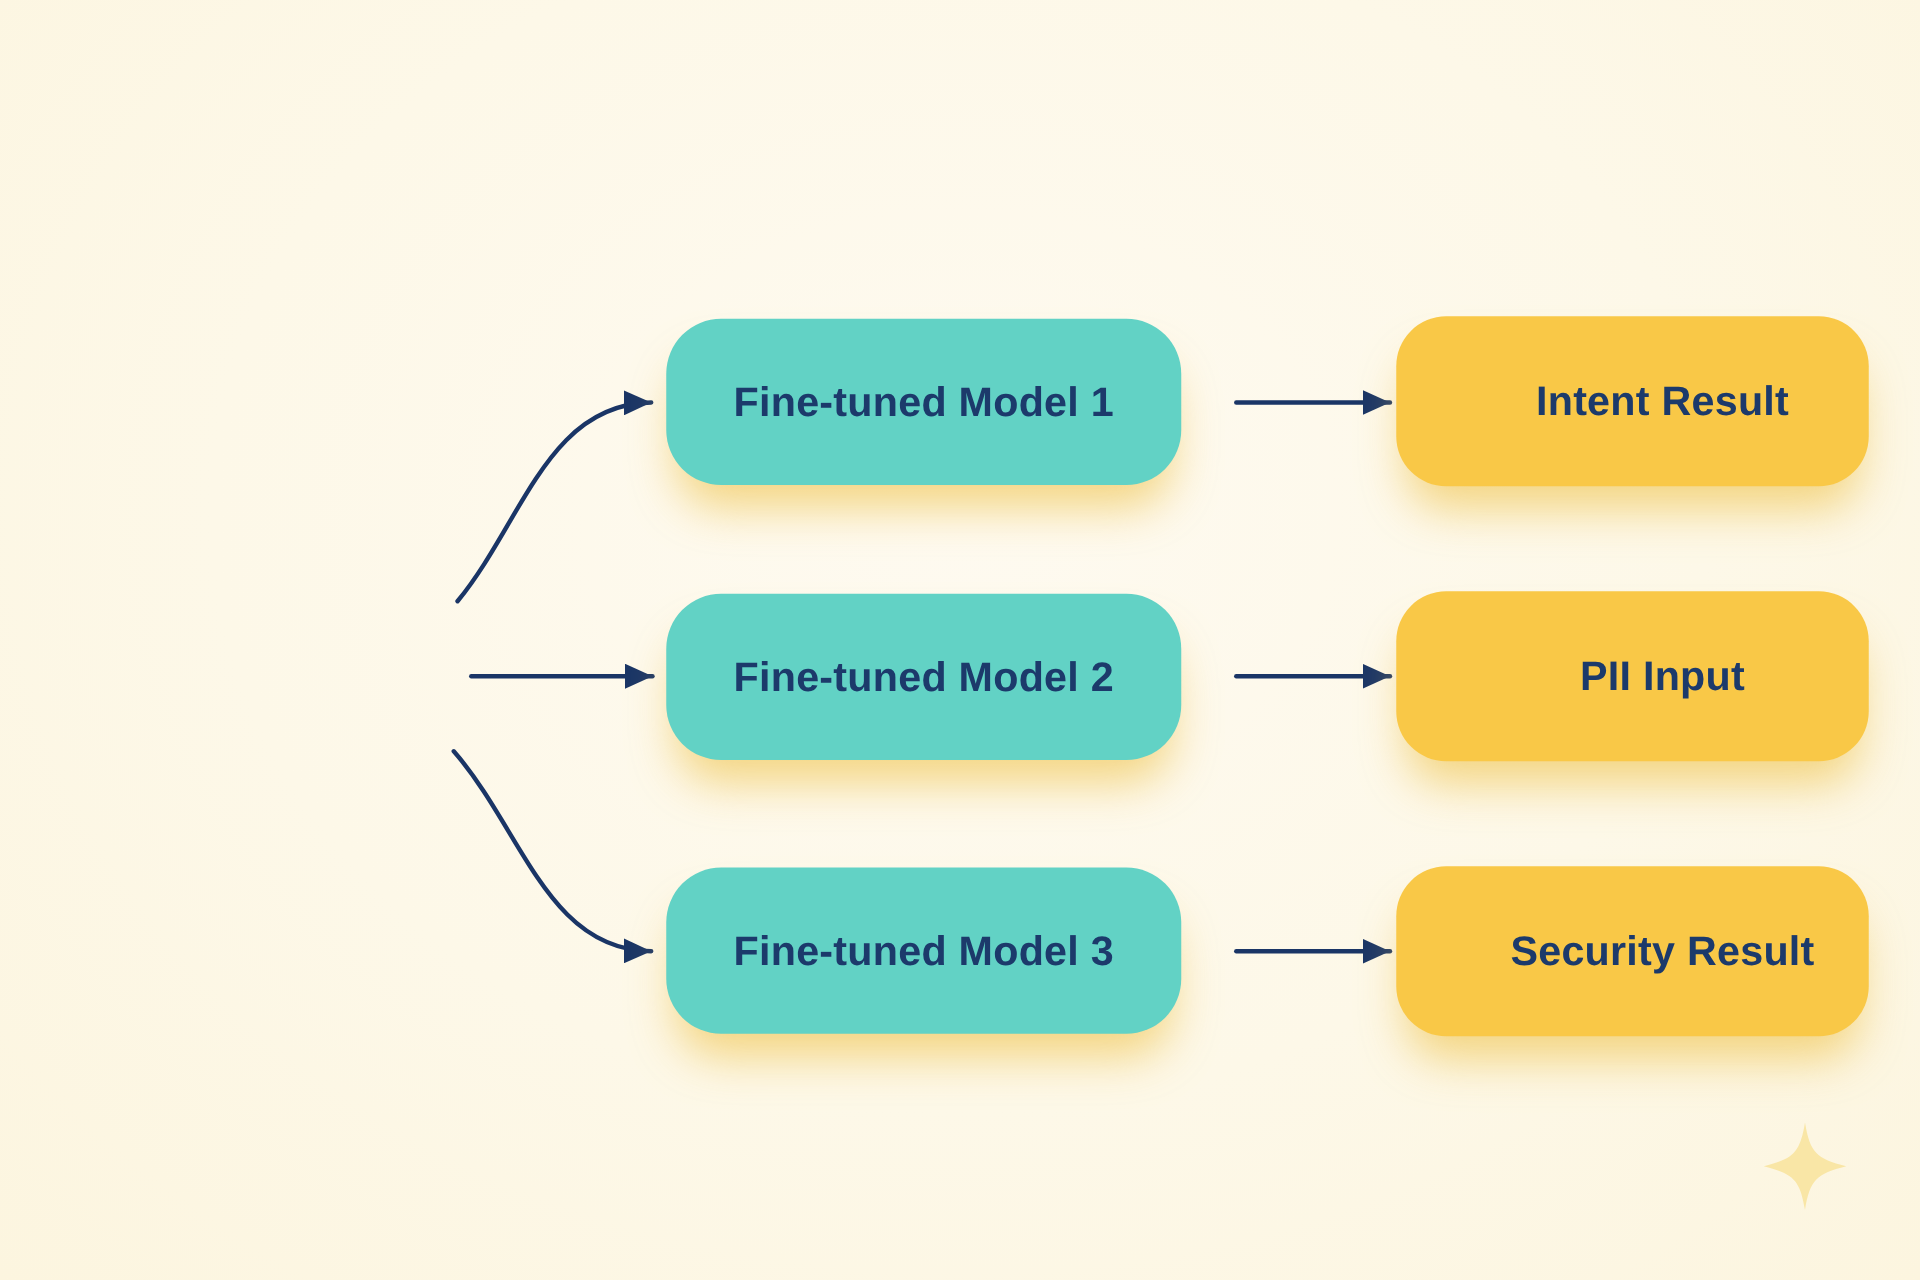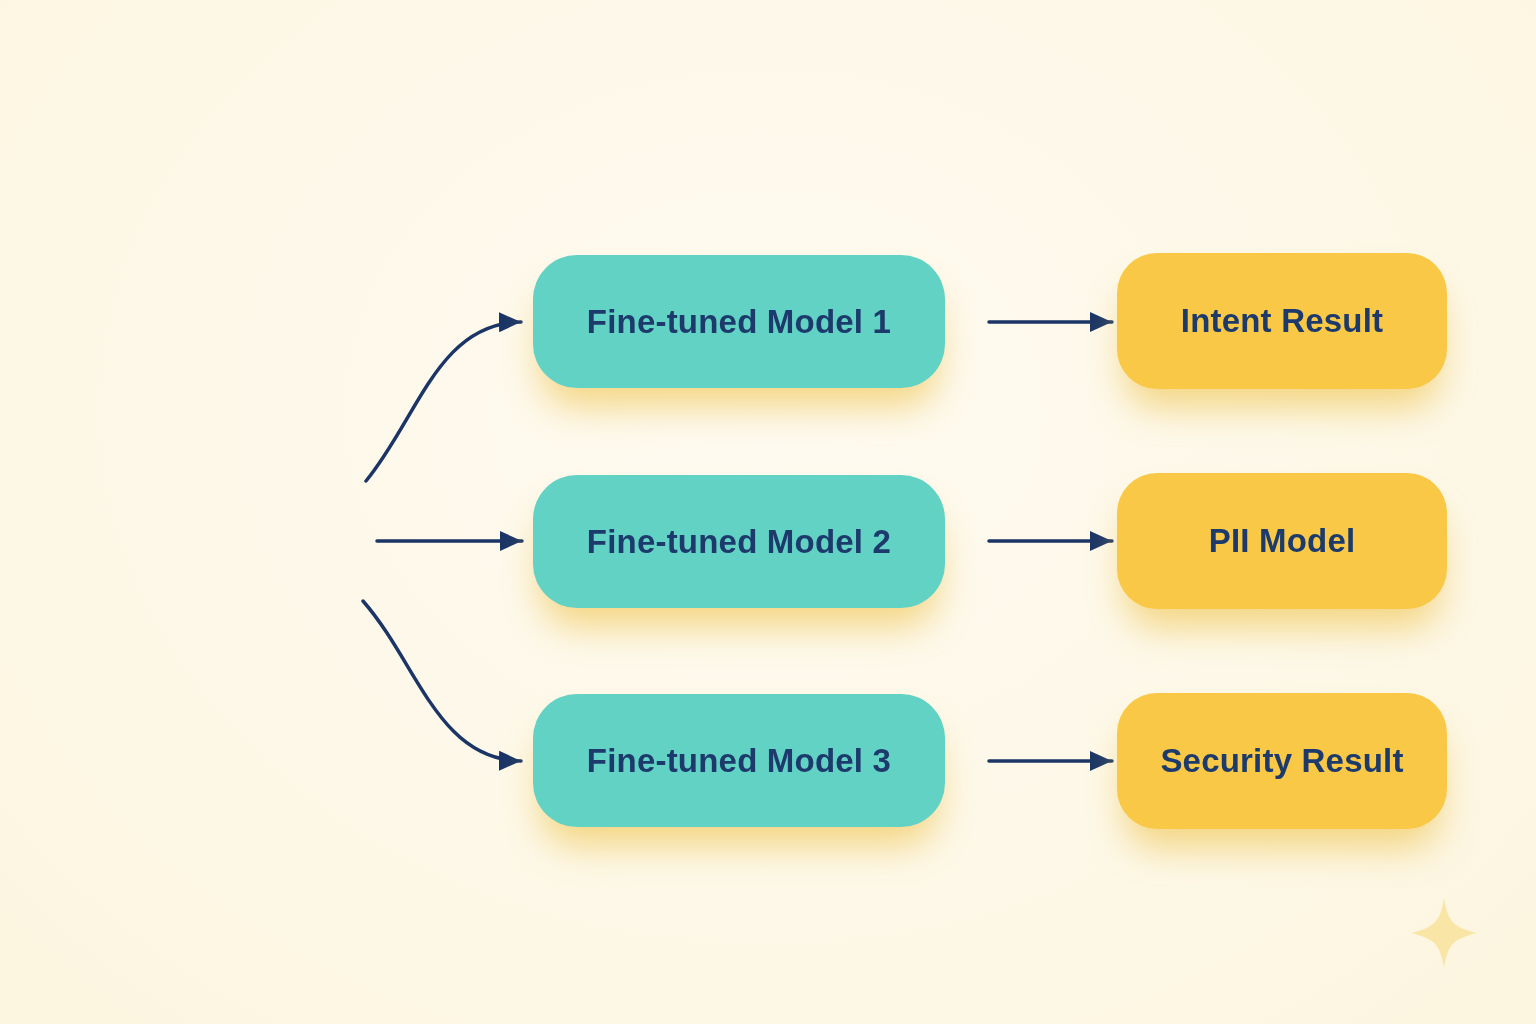--- a/index.html
+++ b/index.html
@@ -48,20 +48,21 @@
     height: 133px;
     border-radius: 44px;
     background: #62d2c5;
   }
   .node-result {
     left: 1117px;
     width: 330px;
     height: 136px;
     border-radius: 40px;
     background: #f9c847;
+    padding-left: 48px;
   }
   .row1-model  { top: 255px; }
   .row2-model  { top: 475px; }
   .row3-model  { top: 694px; }
   .row1-result { top: 253px; }
   .row2-result { top: 473px; }
   .row3-result { top: 693px; align-items: center; }
 </style>
 </head>
 <body>
@@ -99,19 +100,19 @@
     <span>Fine-tuned Model 2</span>
   </div>
   <div class="node node-model row3-model">
     <span>Fine-tuned Model 3</span>
   </div>
 
   <div class="node node-result row1-result">
     <span>Intent Result</span>
   </div>
   <div class="node node-result row2-result">
-    <span>PII Model</span>
+    <span>PII Input</span>
   </div>
   <div class="node node-result row3-result">
     <span>Security Result</span>
   </div>
 
 </div>
 
 </body></html>

